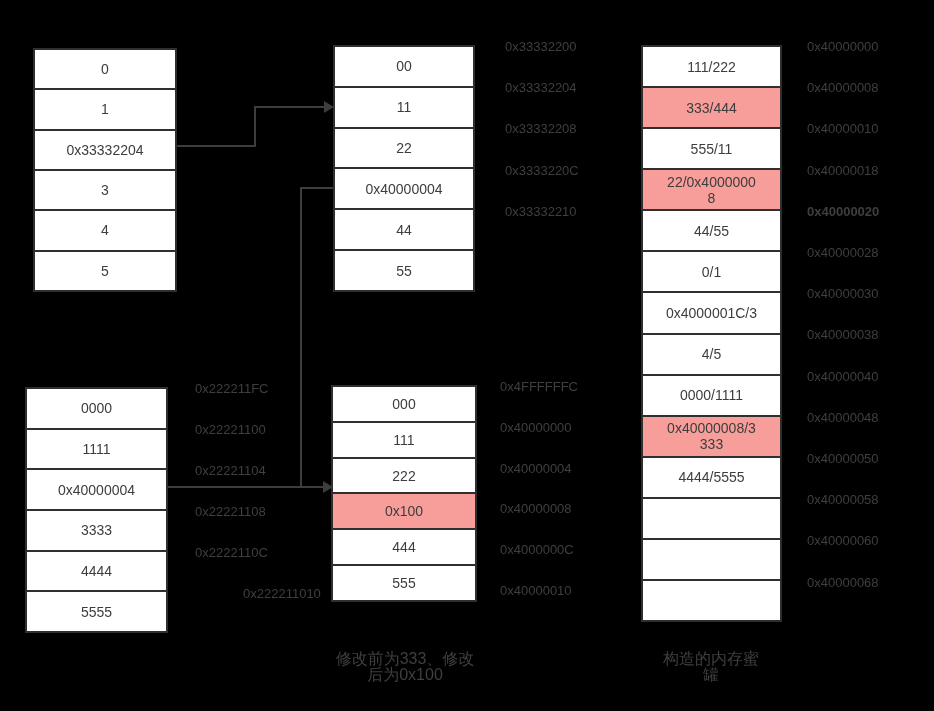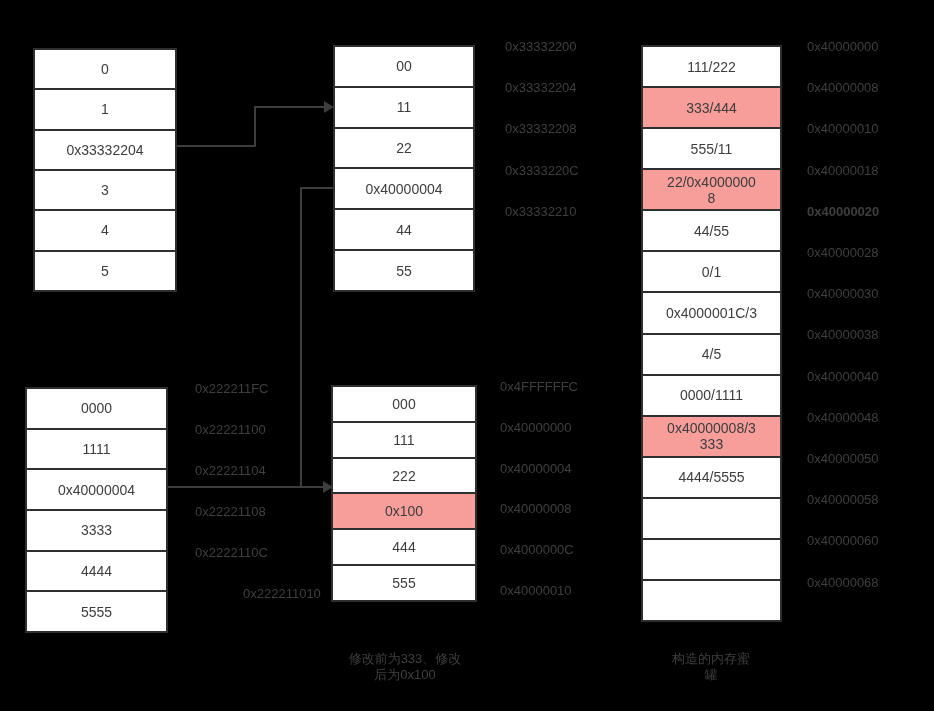--- a/index.html
+++ b/index.html
@@ -32,21 +32,21 @@
     white-space:pre-line;border-top:2px solid var(--border);
   }
   .memcell:first-child{border-top:none;}
   .memcell.highlight{background:var(--cell-highlight);}
   .addr{
     position:absolute;height:16px;line-height:16px;
     color:var(--label-text);font-size:13px;white-space:nowrap;
   }
   .caption{
     position:absolute;width:170px;text-align:center;
-    color:var(--label-text);font-size:13px;line-height:16px;
+    color:var(--label-text);font-size:16px;line-height:16px;
     white-space:pre-line;
   }
   .watermark{
     position:absolute;right:14px;top:682px;
     color:var(--watermark);font-size:15px;line-height:20px;font-weight:bold;
     white-space:nowrap;
     margin-top:28px;
   }
   svg.arrows{position:absolute;inset:0;pointer-events:none;}
 </style>

